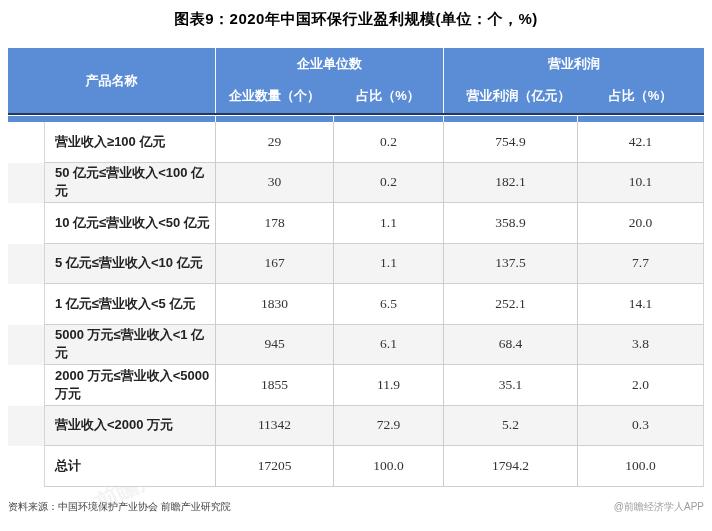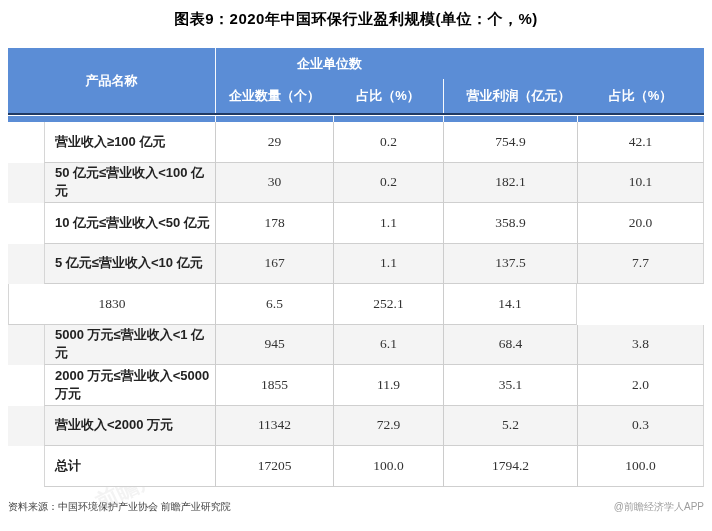--- a/index.html
+++ b/index.html
@@ -80,20 +80,21 @@
   <div class="wm-ring" style="left:495px;top:330px;width:58px;height:58px;"></div>
   <div class="wm-text wm-gray" style="left:545px;top:360px;">前瞻产业研究院</div>
   <div class="wm-ring" style="left:40px;top:425px;width:52px;height:52px;"></div>
   <div class="wm-text wm-gray" style="left:90px;top:455px;">前瞻产业研究院</div>
 
   <div class="table">
 
     <div class="thead">
       <div class="th th-product">产品名称</div>
       <div class="th th-g1">企业单位数</div>
+      <div class="th th-g2">营业利润</div>
       <div class="th th-s1">企业数量（个）</div>
       <div class="th th-s2">占比（%）</div>
       <div class="th th-s3">营业利润（亿元）</div>
       <div class="th th-s4">占比（%）</div>
     </div>
 
     <div class="strip">
       <div class="sc"></div>
       <div class="sc"></div>
       <div class="sc"></div>
@@ -129,20 +130,21 @@
 
         <div class="tr alt">
           <div class="td name">5 亿元≤营业收入&lt;10 亿元</div>
           <div class="td num">167</div>
           <div class="td num">1.1</div>
           <div class="td num">137.5</div>
           <div class="td num">7.7</div>
         </div>
 
         <div class="tr">
+          <div class="td name">1 亿元≤营业收入&lt;5 亿元</div>
           <div class="td num">1830</div>
           <div class="td num">6.5</div>
           <div class="td num">252.1</div>
           <div class="td num">14.1</div>
         </div>
 
         <div class="tr alt">
           <div class="td name">5000 万元≤营业收入&lt;1 亿元</div>
           <div class="td num">945</div>
           <div class="td num">6.1</div>

